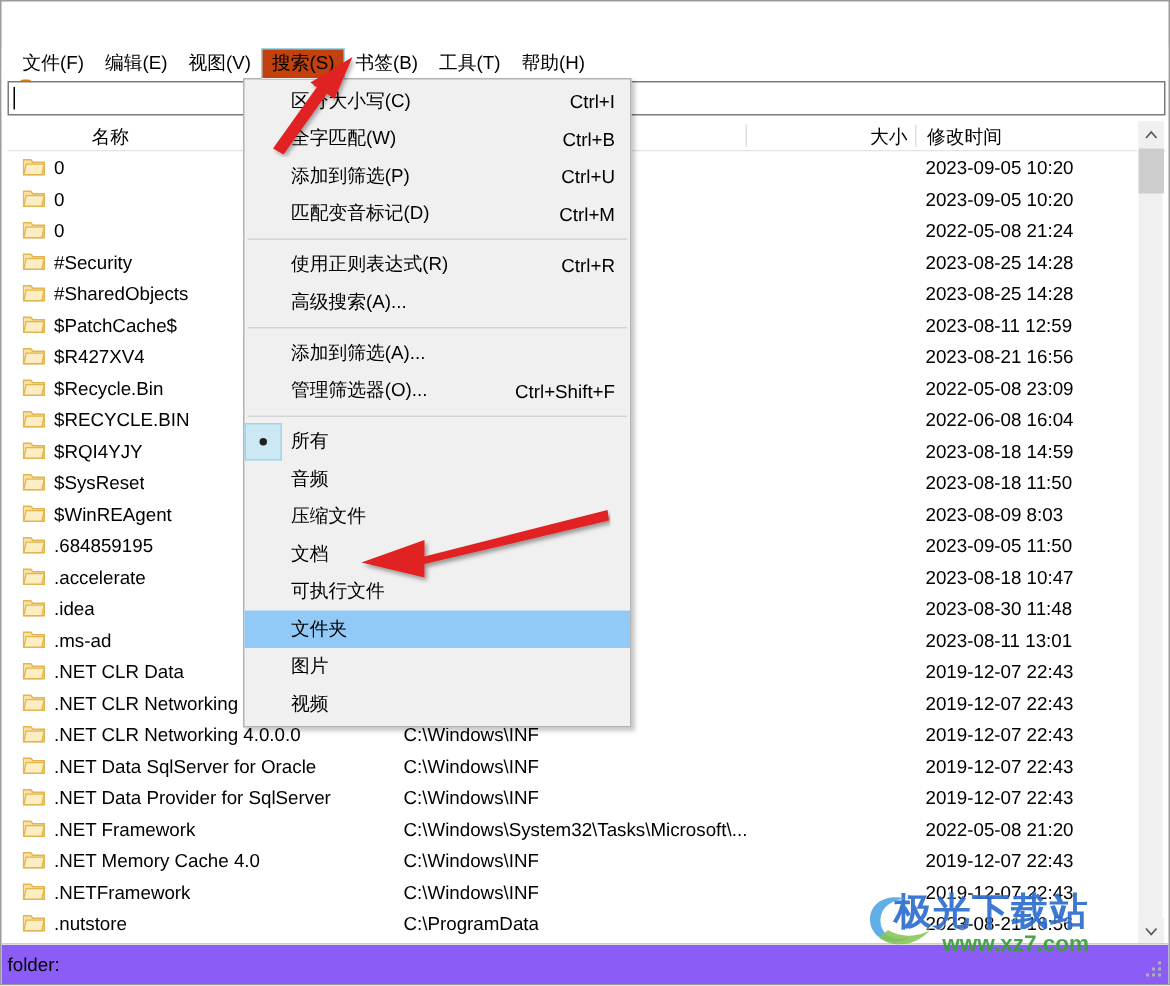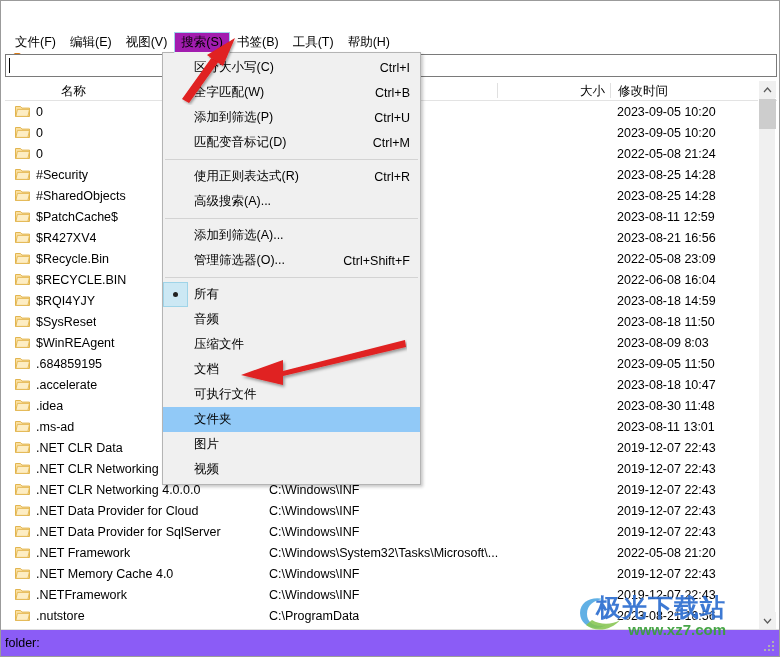--- a/index.html
+++ b/index.html
@@ -55,21 +55,21 @@
     padding-left: 7px;
     font-size: 12.5px;
   }
   .menubar-item {
     padding: 3px 7px 3px 7px;
     color: #000;
     white-space: nowrap;
     line-height: 15px;
   }
   .menubar-item.open {
-    background: #a21caf;
+    background: #c2410c;
     border: 1px solid #9fd4e8;
     border-bottom: 1px solid #f0f0f0;
     padding: 2px 6px 2px 6px;
     position: relative;
     z-index: 60;
   }
 
   
   .searchbar-wrap {
     position: absolute; left: 4px; top: 53px;
@@ -619,21 +619,21 @@
       <div class="row">
         <div class="cell-name">
           <span class="folder-ico">
             <svg width="15" height="13" viewBox="0 0 15 13">
               <path d="M0.5,1.5 h5 l1.4,1.6 h7.6 v8.4 h-14 z" fill="#fbe0a0" stroke="#e2b54f" stroke-width="1"></path>
               <path d="M1.6,11.5 v-8 h3.4 v8 z" fill="#f7d07a" opacity=".0"></path>
               <path d="M2.2,11.3 l0,-7.3" stroke="#e2b54f" stroke-width="0"></path>
               <path d="M0.9,11.4 L2.4,4.4 h12.1 l-1.6,7 z" fill="#fdedc3" stroke="#e2b54f" stroke-width=".9"></path>
             </svg>
           </span>
-          <span>.NET Data Provider for Cloud</span>
+          <span>.NET Data SqlServer for Oracle</span>
         </div>
         <div class="cell-path">C:\Windows\INF</div>
         <div class="cell-size"></div>
         <div class="cell-date">2019-12-07 22:43</div>
       </div>
       <div class="row">
         <div class="cell-name">
           <span class="folder-ico">
             <svg width="15" height="13" viewBox="0 0 15 13">
               <path d="M0.5,1.5 h5 l1.4,1.6 h7.6 v8.4 h-14 z" fill="#fbe0a0" stroke="#e2b54f" stroke-width="1"></path>

